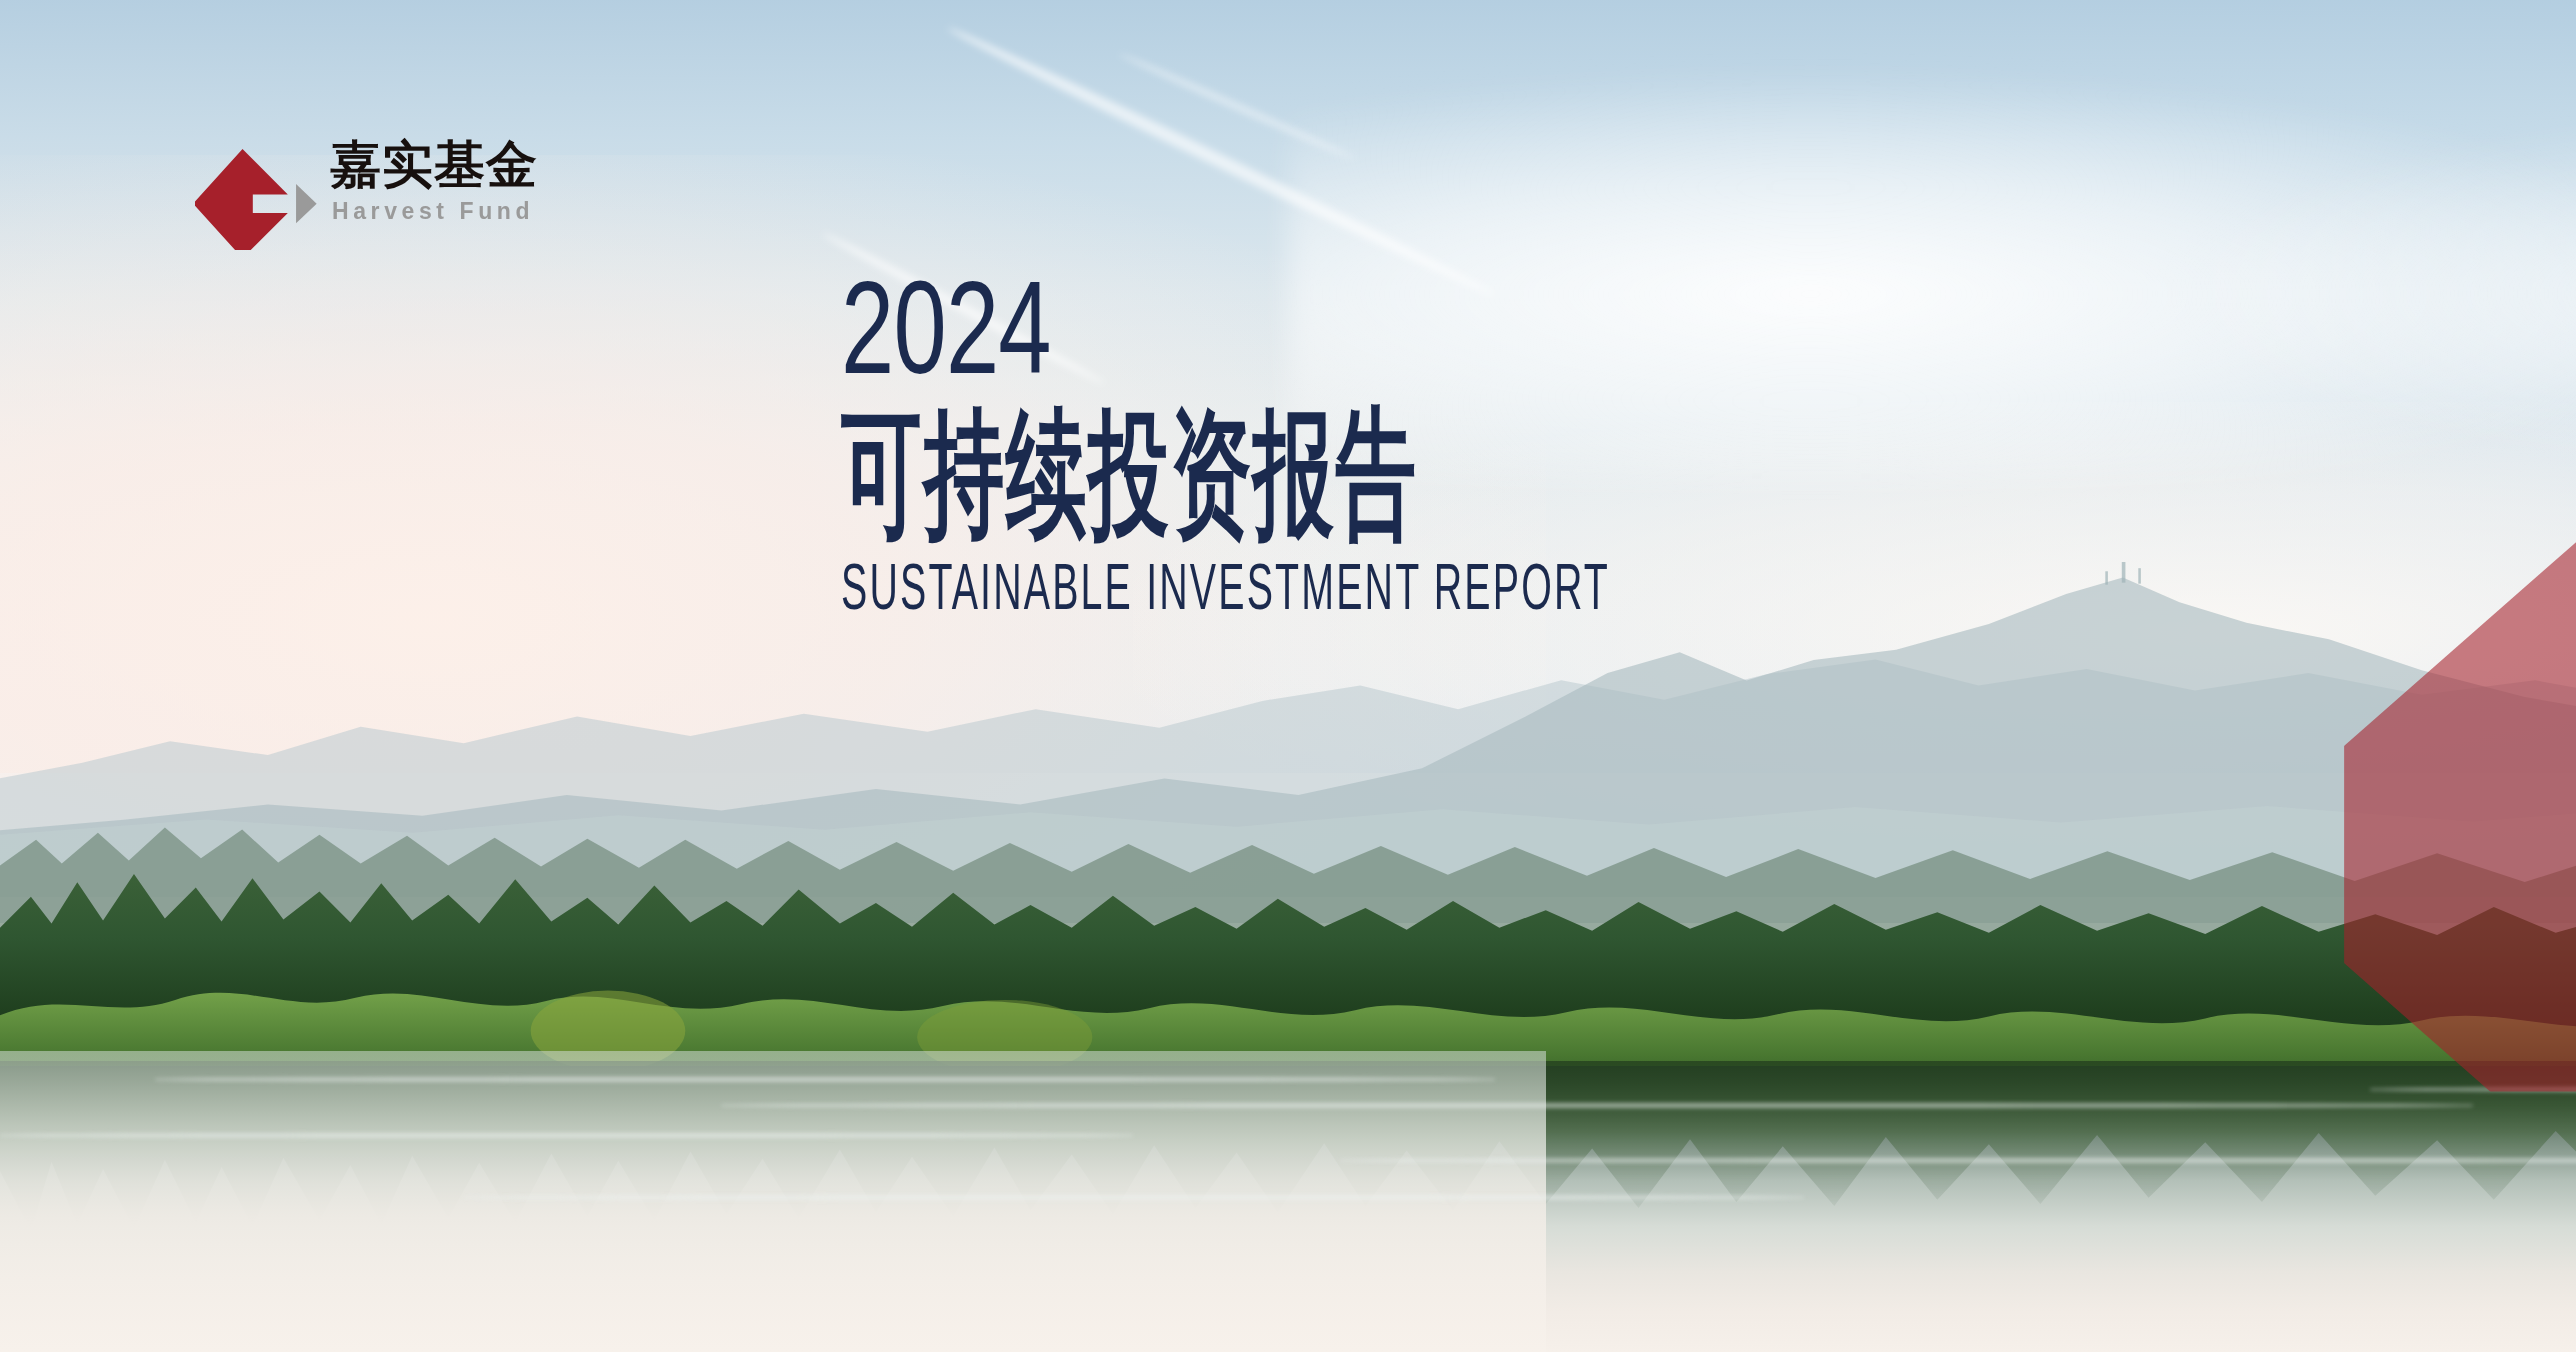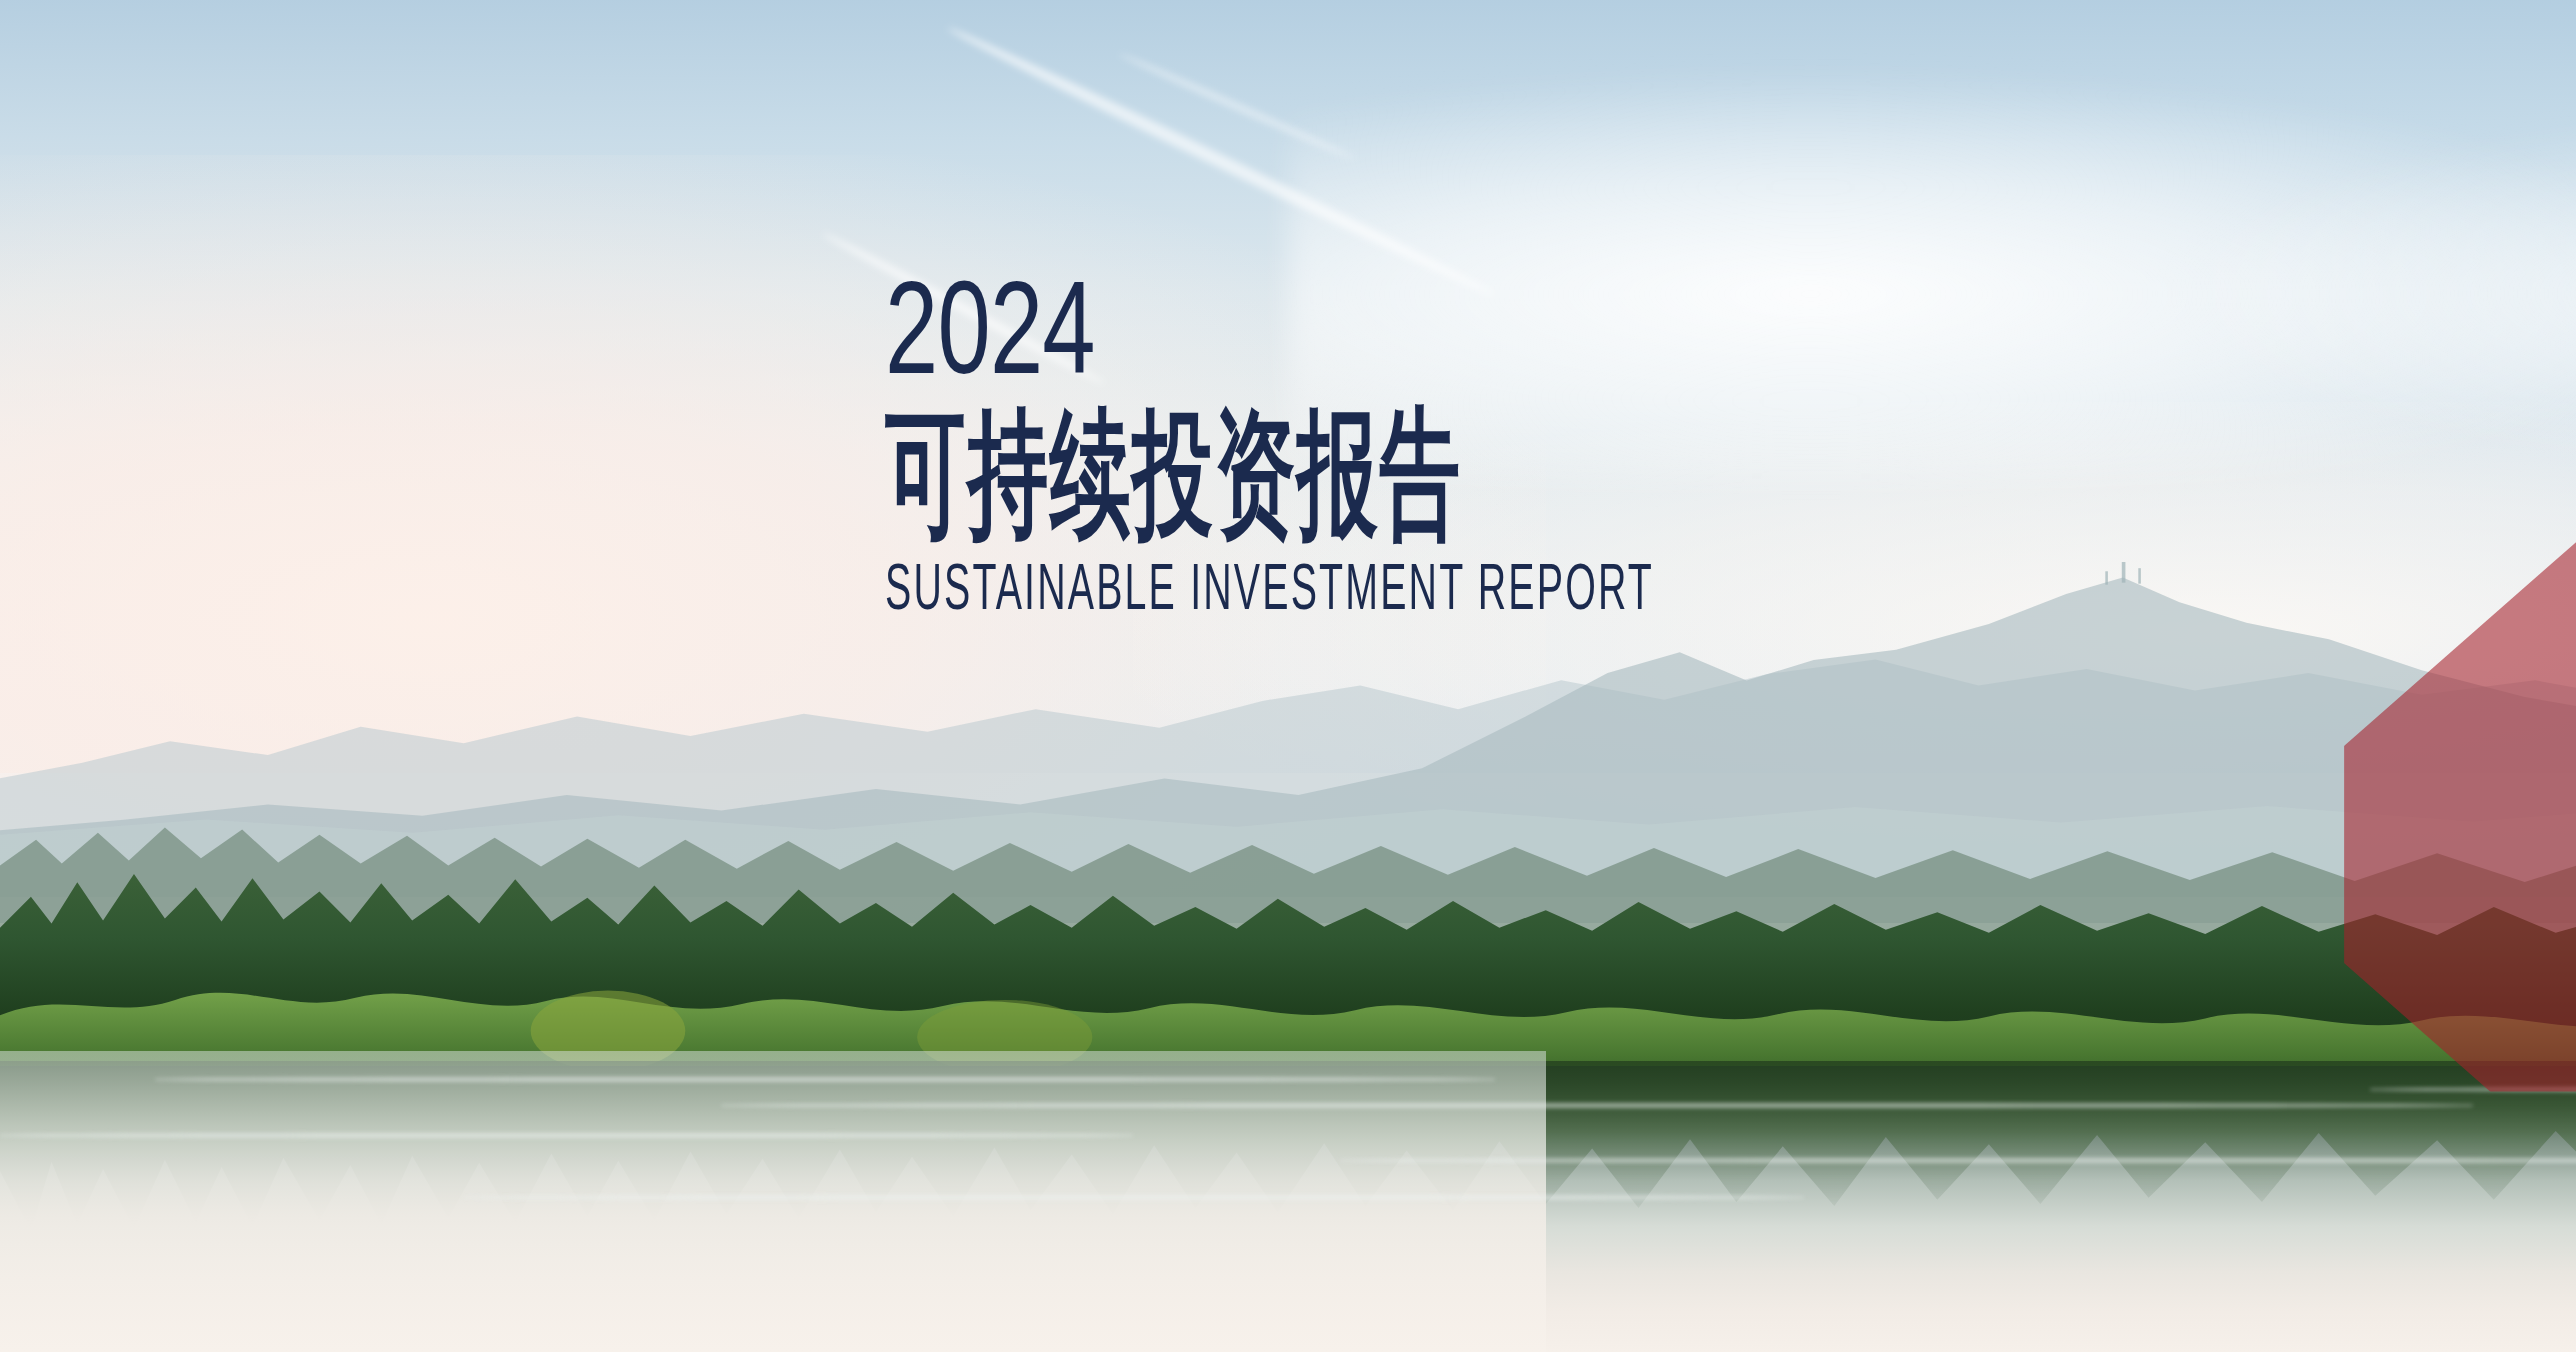--- a/index.html
+++ b/index.html
@@ -105,21 +105,21 @@
     white-space:nowrap;line-height:1;
   }
   .logo-en{
     position:absolute;left:137px;top:65px;
     font-family:"Liberation Sans",sans-serif;
     font-size:23px;font-weight:700;color:#9a9a9a;letter-spacing:4.6px;
     white-space:nowrap;line-height:1;
   }
 
   
-  .title-block{position:absolute;left:885px;top:268px;}
+  .title-block{position:absolute;left:841px;top:268px;}
   .t-year{
     font-family:"Liberation Sans",sans-serif;
     font-size:131px;font-weight:300;color:#1b2a4e;
     line-height:.92;letter-spacing:-1px;
     transform:scaleX(.73);transform-origin:left top;
     white-space:nowrap;
   }
   .t-cn{
     margin-top:12.4px;
     font-family:"Liberation Sans","DejaVu Sans",sans-serif;
@@ -295,20 +295,30 @@
 
         <path fill="#A6202B" fill-opacity="0.58" d="M1080,80 L1940,940 L1200,940 L1200,1540 L1940,1540 L1080,2400 L-240,1240 Z"></path>
 
         <path fill="#FFFFFF" fill-opacity="0.52" d="M1080,80 L2370,1760 L640,1760 Z"></path>
 
         <path fill="#8d8d8d" fill-opacity="0.33" d="M1975,765 L2330,1070 L1975,1375 Z"></path>
       </g>
     </svg>
   </div>
 
+  <div class="logo">
+    <div class="logo-mark">
+      <svg width="129" height="103" viewBox="0 0 250 200">
+        <path fill="#A6202B" d="M92,4 L180,92 L112,92 L112,128 L180,128 L92,216 L-4,110 Z"></path>
+        <path fill="#9a9a9a" d="M196,72 L236,110 L196,148 Z"></path>
+      </svg>
+    </div>
+    <div class="logo-cn">嘉实基金</div>
+    <div class="logo-en">Harvest Fund</div>
+  </div>
 
   <div class="title-block">
     <div class="t-year">2024</div>
     <div class="t-cn">可持续投资报告</div>
     <div class="t-en">SUSTAINABLE INVESTMENT REPORT</div>
   </div>
 
 </div>
 
 

